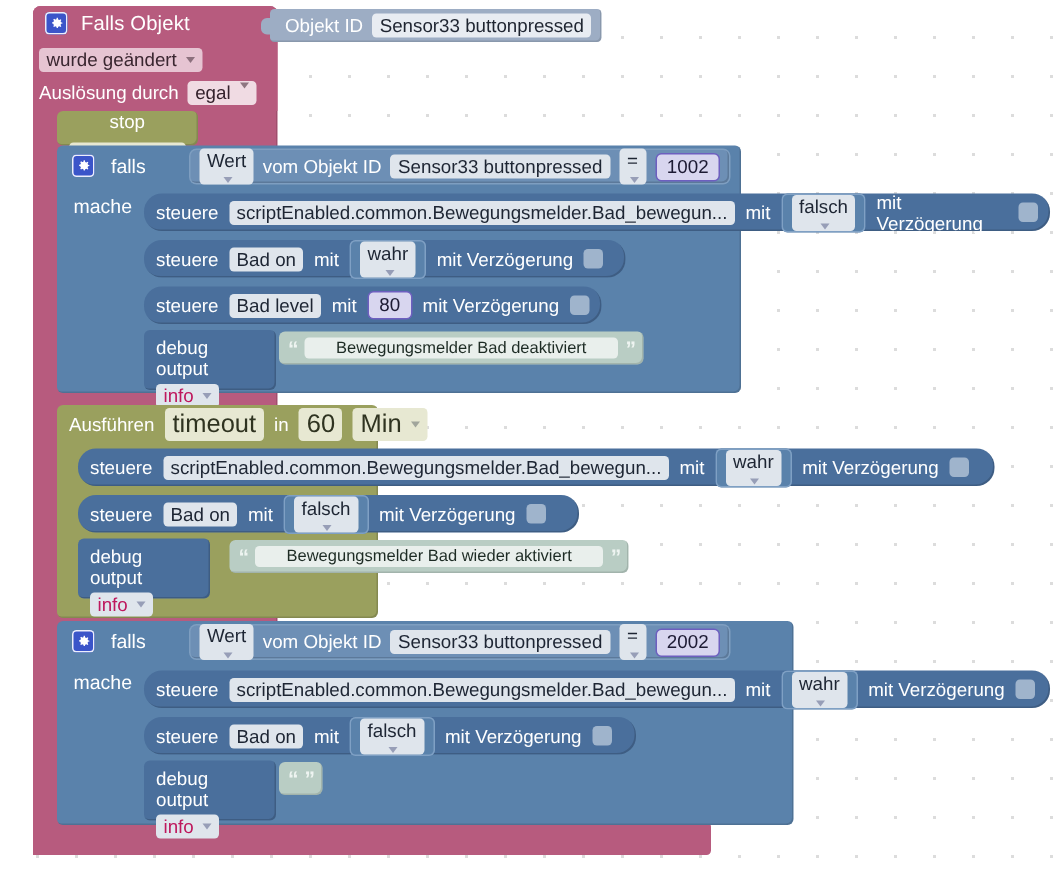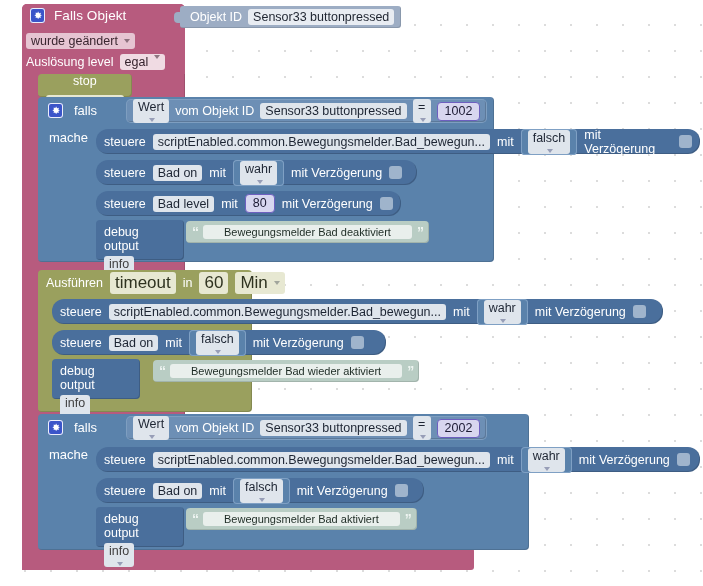--- a/index.html
+++ b/index.html
@@ -135,21 +135,21 @@
   }
   .debug-line1{display:flex;align-items:center;gap:6px;padding:5px 8px 2px 8px;}
   .debug-line2{padding:1px 8px 5px 8px;}
   .txtblk{
     position:absolute;height:22px;border-radius:4px;background:#b9cdc4;
     display:flex;align-items:center;gap:5px;padding:0 6px;
     box-shadow:inset -1px -1px 0 rgba(0,0,0,.12);
   }
   .quote{color:#eef4f1;font-size:14px;line-height:11px;font-weight:bold;letter-spacing:-1px;}
   .txtblk .val{background:#e9efec;color:#1d2b24;border-radius:3px;padding:1px 21px;font-size:11px;}
-  .infopill{background:#dfe5ec;color:#404040;border-radius:3px;padding:1px 5px;font-size:12.5px;display:inline-flex;align-items:center;gap:4px;flex-direction:column;}
+  .infopill{background:#dfe5ec;color:#be185d;border-radius:3px;padding:1px 5px;font-size:12.5px;display:inline-flex;align-items:center;gap:4px;}
 
   
   .ausf{
     left:38px;top:270px;width:214px;height:142px;
     background:#9aa05e;border-radius:4px;
     box-shadow:inset -1px -1px 0 rgba(0,0,0,.14);
   }
   .ausf-head{
     position:absolute;left:38px;top:271px;height:23px;
     display:flex;align-items:center;gap:7px;padding:0 8px;
@@ -176,21 +176,21 @@
   </div>
 
   <div class="trig-l2">
     <span class="pill">
       <span>wurde geändert</span>
       <i class="caret"></i>
     </span>
   </div>
 
   <div class="trig-l3">
-    <span>Auslösung level</span>
+    <span>Auslösung durch</span>
     <span class="pill-lite">
       <span>egal</span>
       <i class="caret"></i>
     </span>
   </div>
 
   <div class="blk objid">
     <span>Objekt ID</span>
     <span class="val">Sensor33 buttonpressed</span>
   </div>
@@ -402,17 +402,16 @@
     </div>
     <div class="debug-line2">
       <span class="infopill">
         <span>info</span>
         <i class="caret b"></i>
       </span>
     </div>
   </div>
   <div class="txtblk" style="left:186px;top:508px;">
     <span class="quote">“</span>
-    <span class="val">Bewegungsmelder Bad aktiviert</span>
     <span class="quote">”</span>
   </div>
 
 </div>
 
 </body></html>

